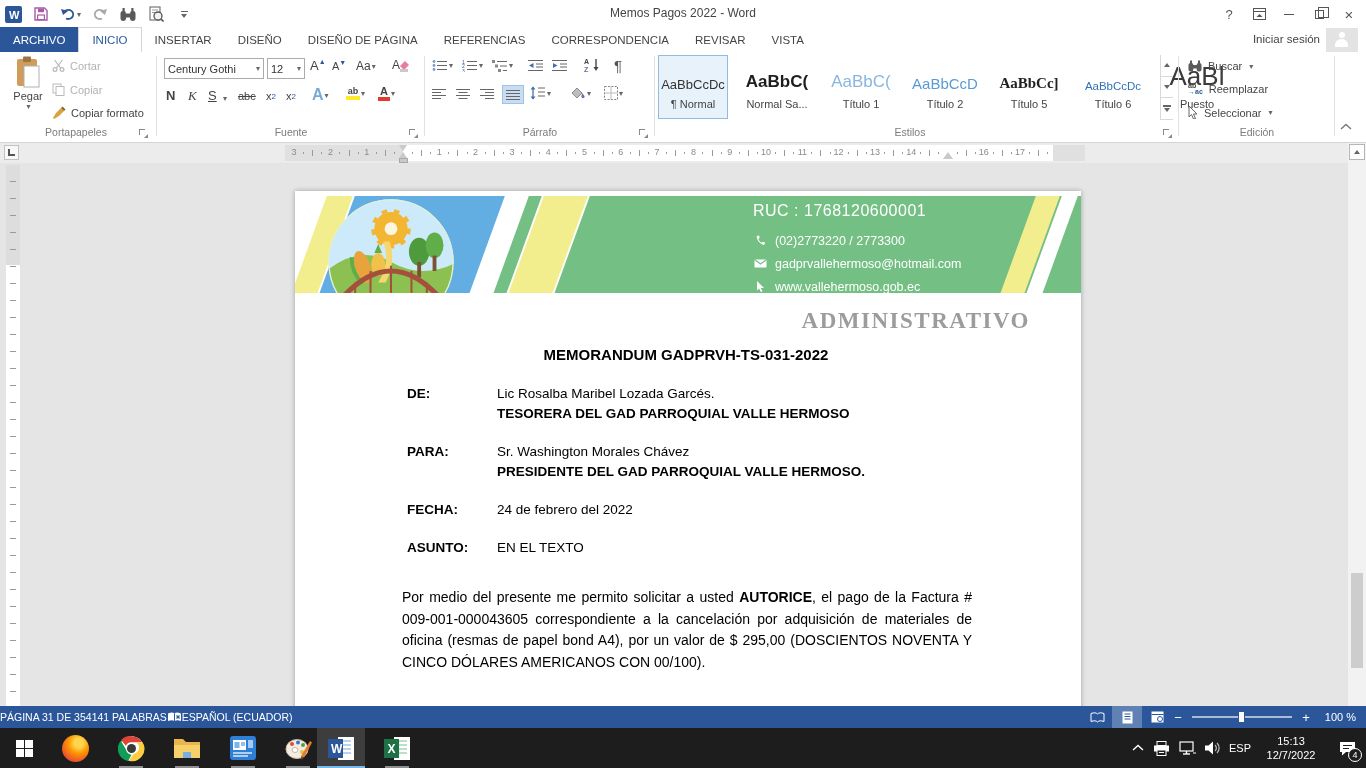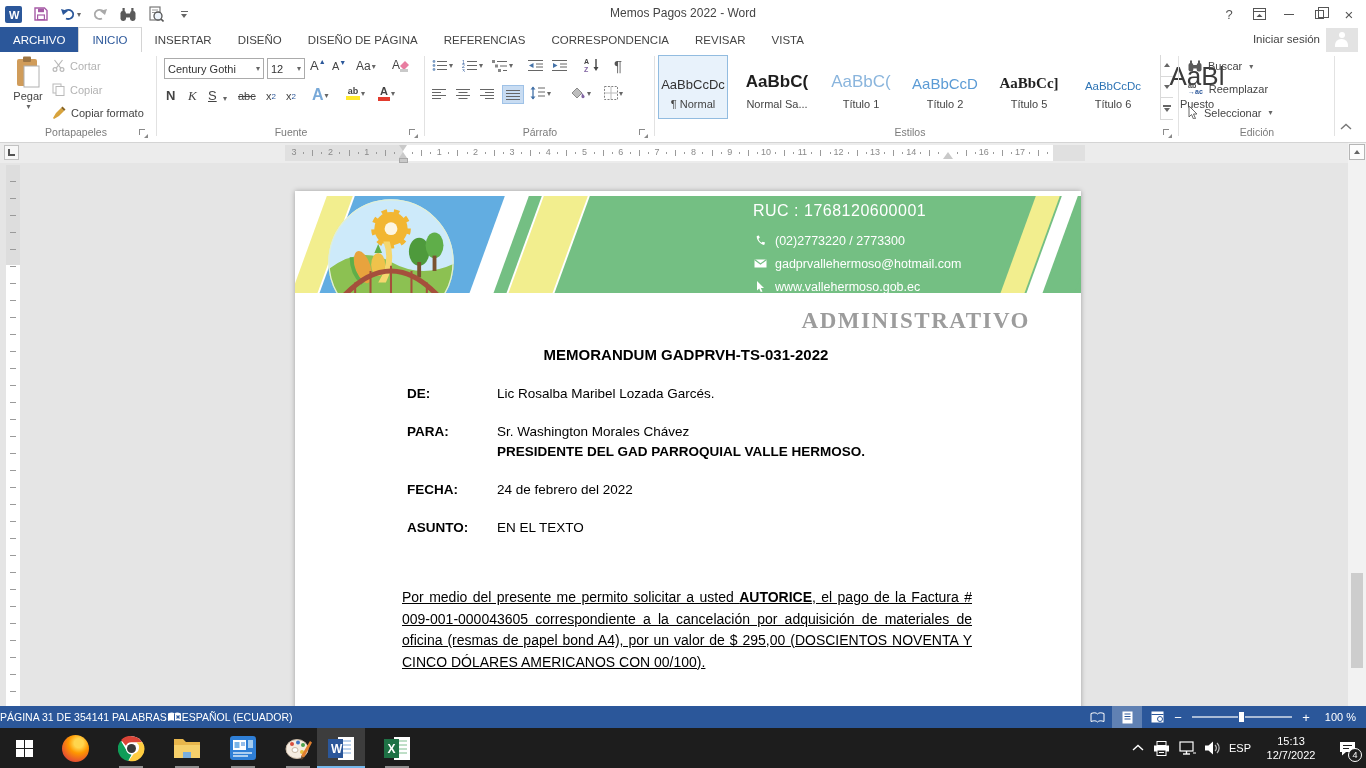--- a/index.html
+++ b/index.html
@@ -94,21 +94,21 @@
   .contact-line { display:flex; align-items:center; gap:8px; font-size:12.5px; height:23px; }
   .cicon { width:14px; display:flex; justify-content:center; }
 
   
   #watermark { position:absolute; left:405px; top:117px; width:330px; text-align:right; font-family:"Liberation Serif","DejaVu Serif",serif; font-weight:bold; font-size:23px; letter-spacing:1.5px; color:#9c9c9c; }
   #memo-title { position:absolute; left:107px; top:155px; width:568px; text-align:center; font-weight:bold; font-size:15px; color:#000; }
   #memo-fields { position:absolute; left:112px; top:193px; width:570px; color:#000; }
   .memo-row { display:flex; margin-bottom:18px; }
   .mlabel { width:90px; font-weight:bold; font-size:13.5px; line-height:20px; }
   .mval { font-size:13.5px; line-height:20px; }
-  #body-par { position:absolute; left:107px; top:396px; width:570px; font-size:14px; line-height:21.5px; color:#000; text-align:justify;text-decoration:underline; }
+  #body-par { position:absolute; left:107px; top:396px; width:570px; font-size:14px; line-height:21.5px; color:#000; text-align:justify; }
 
   
   #vscroll { position:absolute; left:1348px; top:143px; width:18px; height:563px; background:#f2f2f2; }
   #vscroll .upbtn { position:absolute; left:1px; top:1px; width:16px; height:16px; background:#fdfdfd; border:1px solid #b5b5b5; display:flex; align-items:center; justify-content:center; }
   #vscroll .thumb { position:absolute; left:3px; top:430px; width:12px; height:95px; background:#cdcdcd; }
 
   
   #statusbar { position:absolute; left:0; top:706px; width:1366px; height:22px; background:#2b579a; color:#fff; display:flex; align-items:center; font-size:10.5px; }
   .sitem { display:flex; align-items:center; gap:5px; white-space:nowrap; }
   #sb-right { position:absolute; right:4px; top:0; height:22px; display:flex; align-items:center; }
@@ -708,20 +708,21 @@
       </div>
     </div>
 
     <div id="watermark">ADMINISTRATIVO</div>
     <div id="memo-title">MEMORANDUM  GADPRVH-TS-031-2022</div>
     <div id="memo-fields">
         <div class="memo-row">
           <div class="mlabel">DE:</div>
           <div class="mval">
             <div>Lic Rosalba Maribel Lozada Garcés.</div>
+            <div class="b">TESORERA DEL GAD PARROQUIAL VALLE HERMOSO</div>
           </div>
         </div>
         <div class="memo-row">
           <div class="mlabel">PARA:</div>
           <div class="mval">
             <div>Sr. Washington Morales Chávez</div>
             <div class="b">PRESIDENTE DEL GAD PARROQUIAL VALLE HERMOSO.</div>
           </div>
         </div>
         <div class="memo-row">

